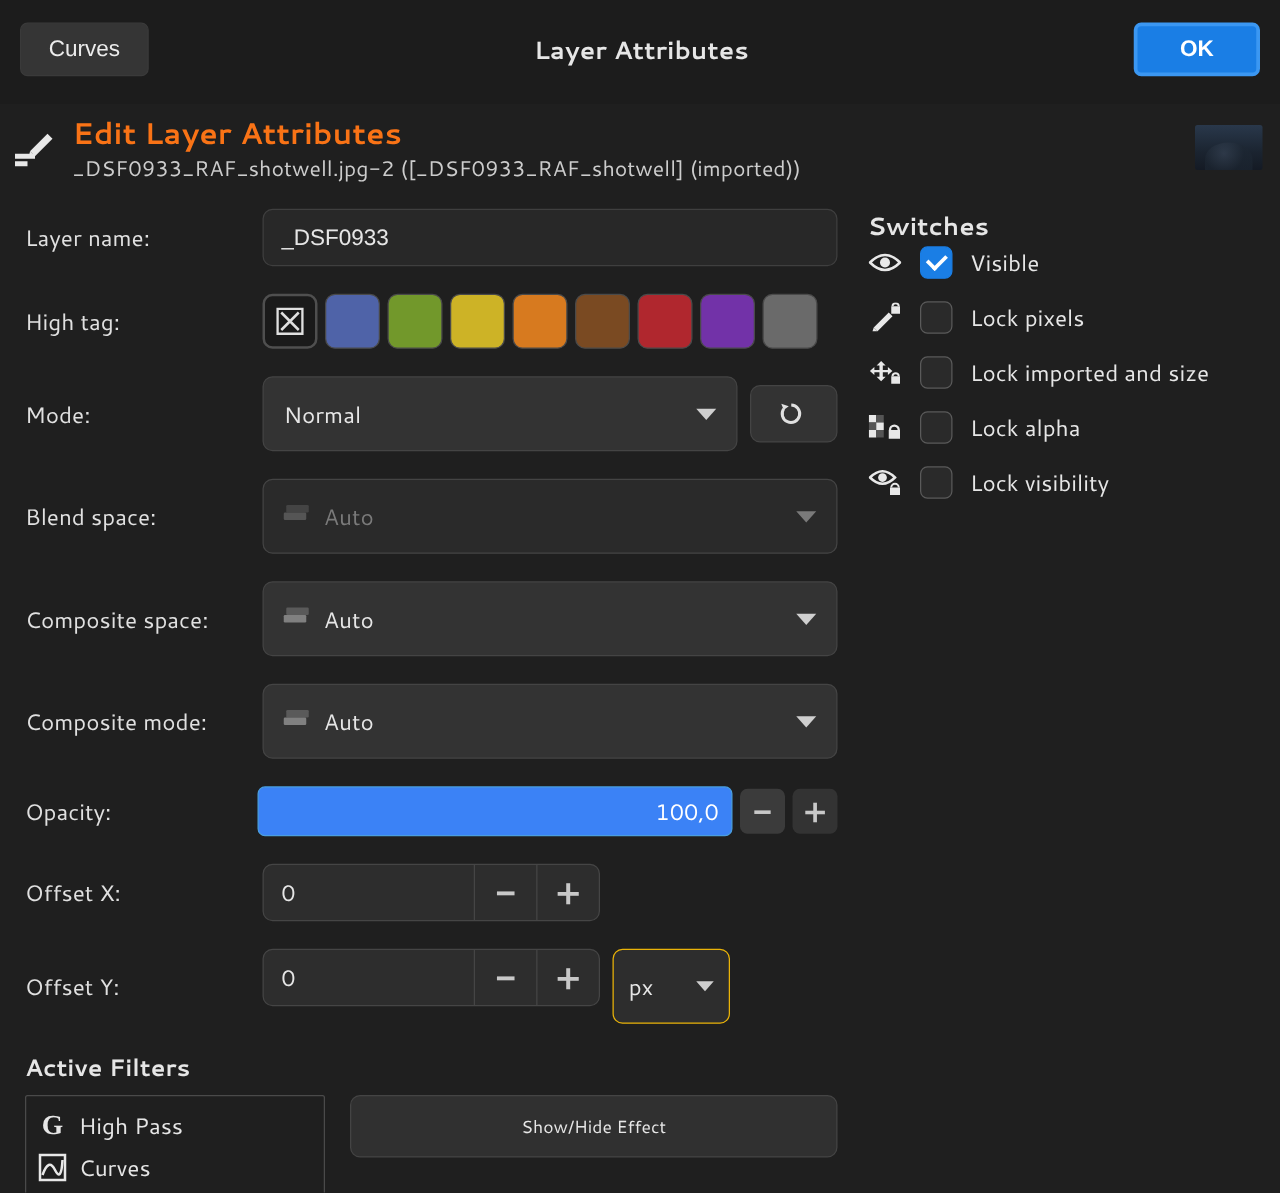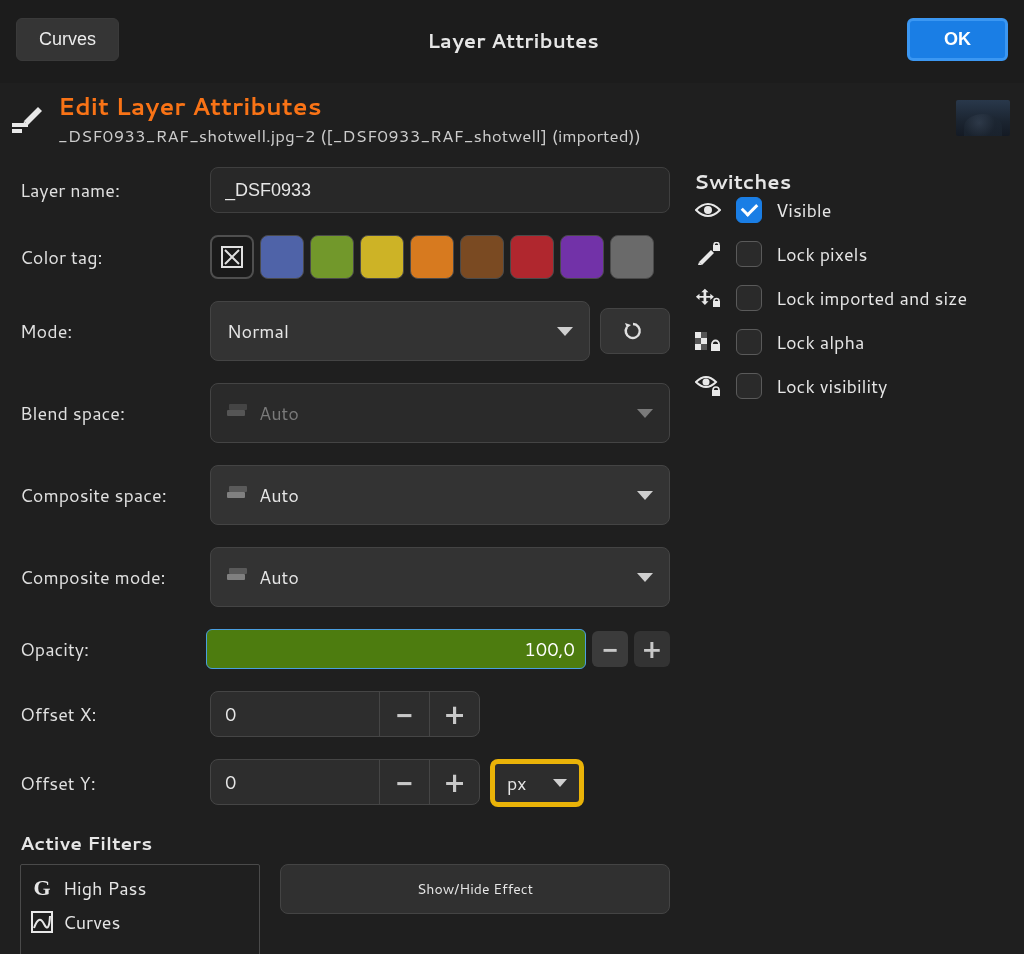--- a/index.html
+++ b/index.html
@@ -157,21 +157,21 @@
   .swatches{display:flex;gap:6px;}
   .swatch{
     width:44px;height:44px;border-radius:8px;border:1px solid #4a4a4a;
     display:flex;align-items:center;justify-content:center;cursor:pointer;
   }
   .swatch.none{background:#1a1a1a;border:2px solid #4f4f4f;}
 
   
   .opacity-track{
     flex:1;height:40px;border:1px solid #4a9edf;border-radius:6px;
-    background:#4d7c0f;display:flex;align-items:center;justify-content:flex-end;
+    background:#3b82f6;display:flex;align-items:center;justify-content:flex-end;
     padding-right:10px;color:#fff;font-size:18px;
   }
   .pm-btn{
     width:36px;height:36px;background:#3b3b3b;border-radius:6px;
     display:flex;align-items:center;justify-content:center;cursor:pointer;
     color:#c8c8c8;font-size:26px;font-weight:700;
   }
 
   
   .offset-field{
@@ -180,21 +180,21 @@
     height:46px;overflow:hidden;
   }
   .offset-field .val{flex:1;padding-left:14px;color:#e6e6e6;}
   .offset-field .spin{
     width:50px;height:46px;display:flex;align-items:center;justify-content:center;
     border-left:1px solid #454545;cursor:pointer;color:#c8c8c8;font-size:28px;font-weight:700;
   }
   .offset-wrap{display:flex;gap:8px;width:270px;}
 
   .px-select{
-    width:94px;height:48px;background:#2d2d2d;border:5px solid #eab308;border-radius:8px;
+    width:94px;height:60px;background:#2d2d2d;border:1px solid #eab308;border-radius:8px;
     display:flex;align-items:center;padding:0 12px;gap:10px;cursor:pointer;
   }
   .px-select .tri{margin-left:auto;width:0;height:0;border-left:7px solid transparent;border-right:7px solid transparent;border-top:8px solid #cfcfcf;}
 
   
   .filters-header{font-weight:700;font-size:19px;margin-top:8px;margin-bottom:8px;}
   .filters-row{display:flex;gap:20px;align-items:flex-start;}
   .filter-list{
     width:240px;height:148px;border:1px solid #4a4a4a;border-radius:2px;padding:6px 2px;
   }
@@ -248,21 +248,21 @@
   <div class="left-col">
 
     <div class="row">
       <div class="lbl">Layer name:</div>
       <div class="field">
         <input type="text" value="_DSF0933" style="">
       </div>
     </div>
 
     <div class="row">
-      <div class="lbl">Color tag:</div>
+      <div class="lbl">High tag:</div>
       <div class="swatches">
         <div class="swatch none">
           <svg width="22" height="22" viewBox="0 0 22 22">
               <rect x="1" y="1" width="20" height="20" fill="none" stroke="#e0e0e0" stroke-width="2"></rect>
               <path d="M4 4 L18 18 M18 4 L4 18" stroke="#e0e0e0" stroke-width="2"></path>
             </svg>
         </div>
         <div class="swatch" style="background:#4f63a8"></div>
         <div class="swatch" style="background:#72982b"></div>
         <div class="swatch" style="background:#cdb326"></div>

